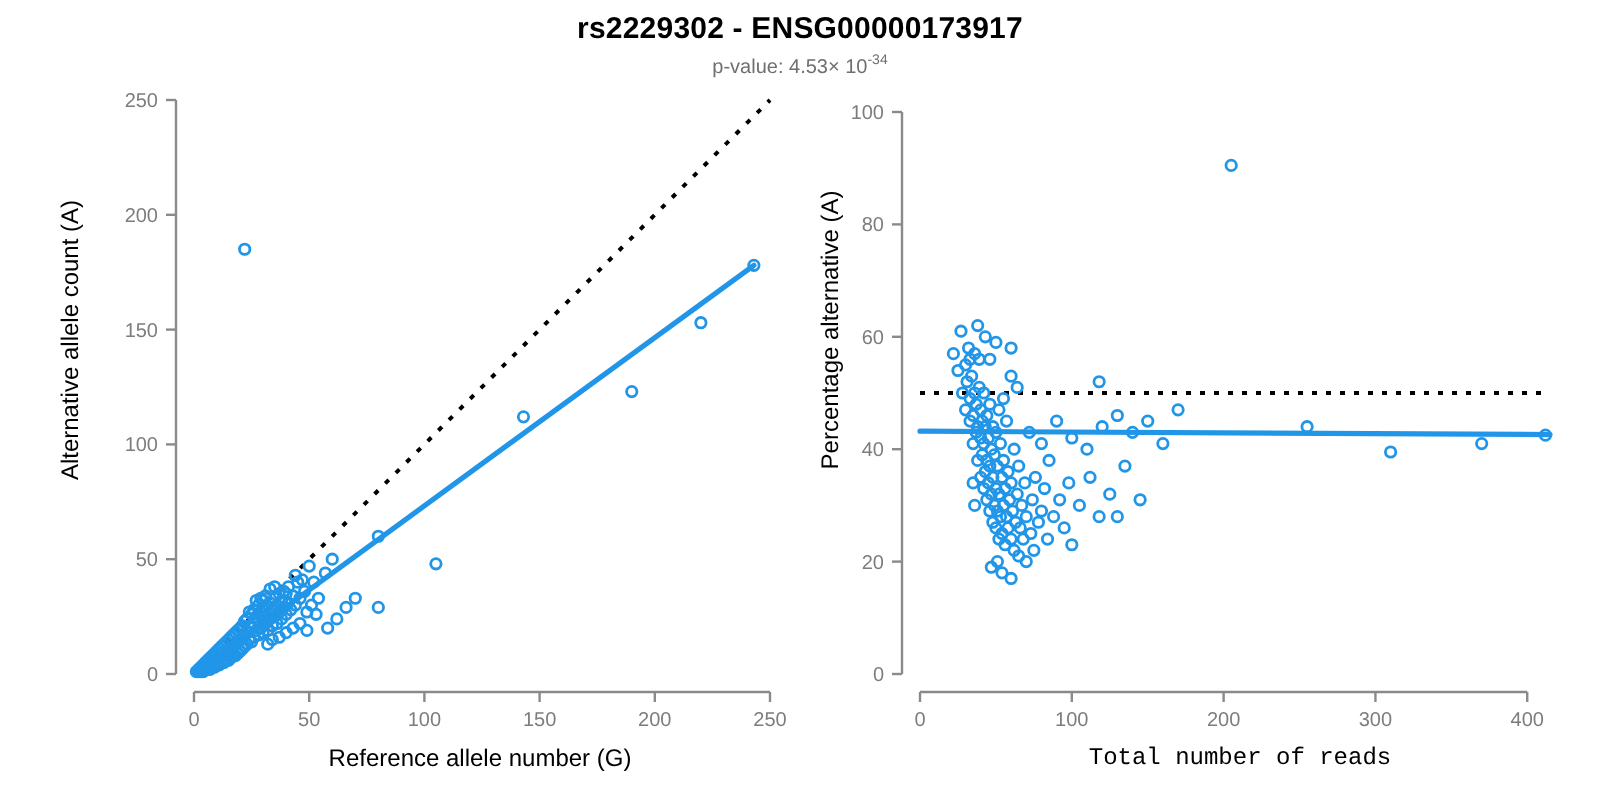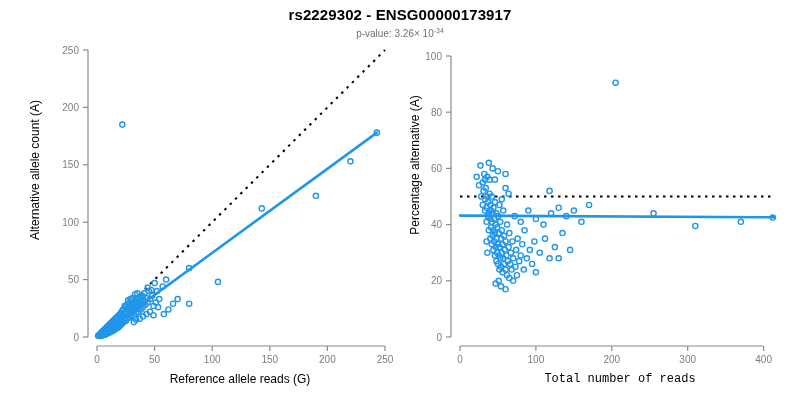--- a/index.html
+++ b/index.html
@@ -60,21 +60,21 @@
   }
 </style>
 </head>
 <body>
 
 <div id="figure">
 
   <div class="title">rs2229302 - ENSG00000173917</div>
 
   <div class="subtitle">
-    <span>p-value: 3.26× 10</span><sup>-34</sup>
+    <span>p-value: 4.53× 10</span><sup>-34</sup>
   </div>
 
   <svg id="plots" width="800" height="400">
     <g id="panel-left">
         <line x1="88" y1="337" x2="88" y2="50" stroke="#8a8a8a" stroke-width="1.2"></line>
         <line x1="97" y1="346" x2="385" y2="346" stroke="#8a8a8a" stroke-width="1.2"></line>
         <line x1="88" y1="337" x2="83" y2="337" stroke="#8a8a8a" stroke-width="1.2"></line>
         <text x="79" y="340.5" text-anchor="end" class="tick" fill="#7d7d7d">0</text>
         <line x1="88" y1="279.6" x2="83" y2="279.6" stroke="#8a8a8a" stroke-width="1.2"></line>
         <text x="79" y="283.1" text-anchor="end" class="tick" fill="#7d7d7d">50</text>
@@ -411,21 +411,21 @@
           <circle cx="558.67" cy="258.32" r="2.6" fill="none" stroke="#2196e8" stroke-width="1.4"></circle>
           <circle cx="549.57" cy="190.88" r="2.6" fill="none" stroke="#2196e8" stroke-width="1.4"></circle>
           <circle cx="487.33" cy="252.70" r="2.6" fill="none" stroke="#2196e8" stroke-width="1.4"></circle>
           <circle cx="486.57" cy="241.46" r="2.6" fill="none" stroke="#2196e8" stroke-width="1.4"></circle>
           <circle cx="485.05" cy="179.64" r="2.6" fill="none" stroke="#2196e8" stroke-width="1.4"></circle>
         </g>
       </g>
   </svg>
 
   <div class="axis-title" style="left:90px; top:372px; width:300px;">
-    <span>Reference allele reads (G)</span>
+    <span>Reference allele number (G)</span>
   </div>
 
   <div class="axis-title vertical" style="left:28px; top:310px; width:280px; transform:rotate(-90deg);">
     <span>Alternative allele count (A)</span>
   </div>
 
   <div class="axis-title" style="left:470px; top:372px; width:300px;font-family:Liberation Mono, monospace;">
     <span>Total number of reads</span>
   </div>
 

